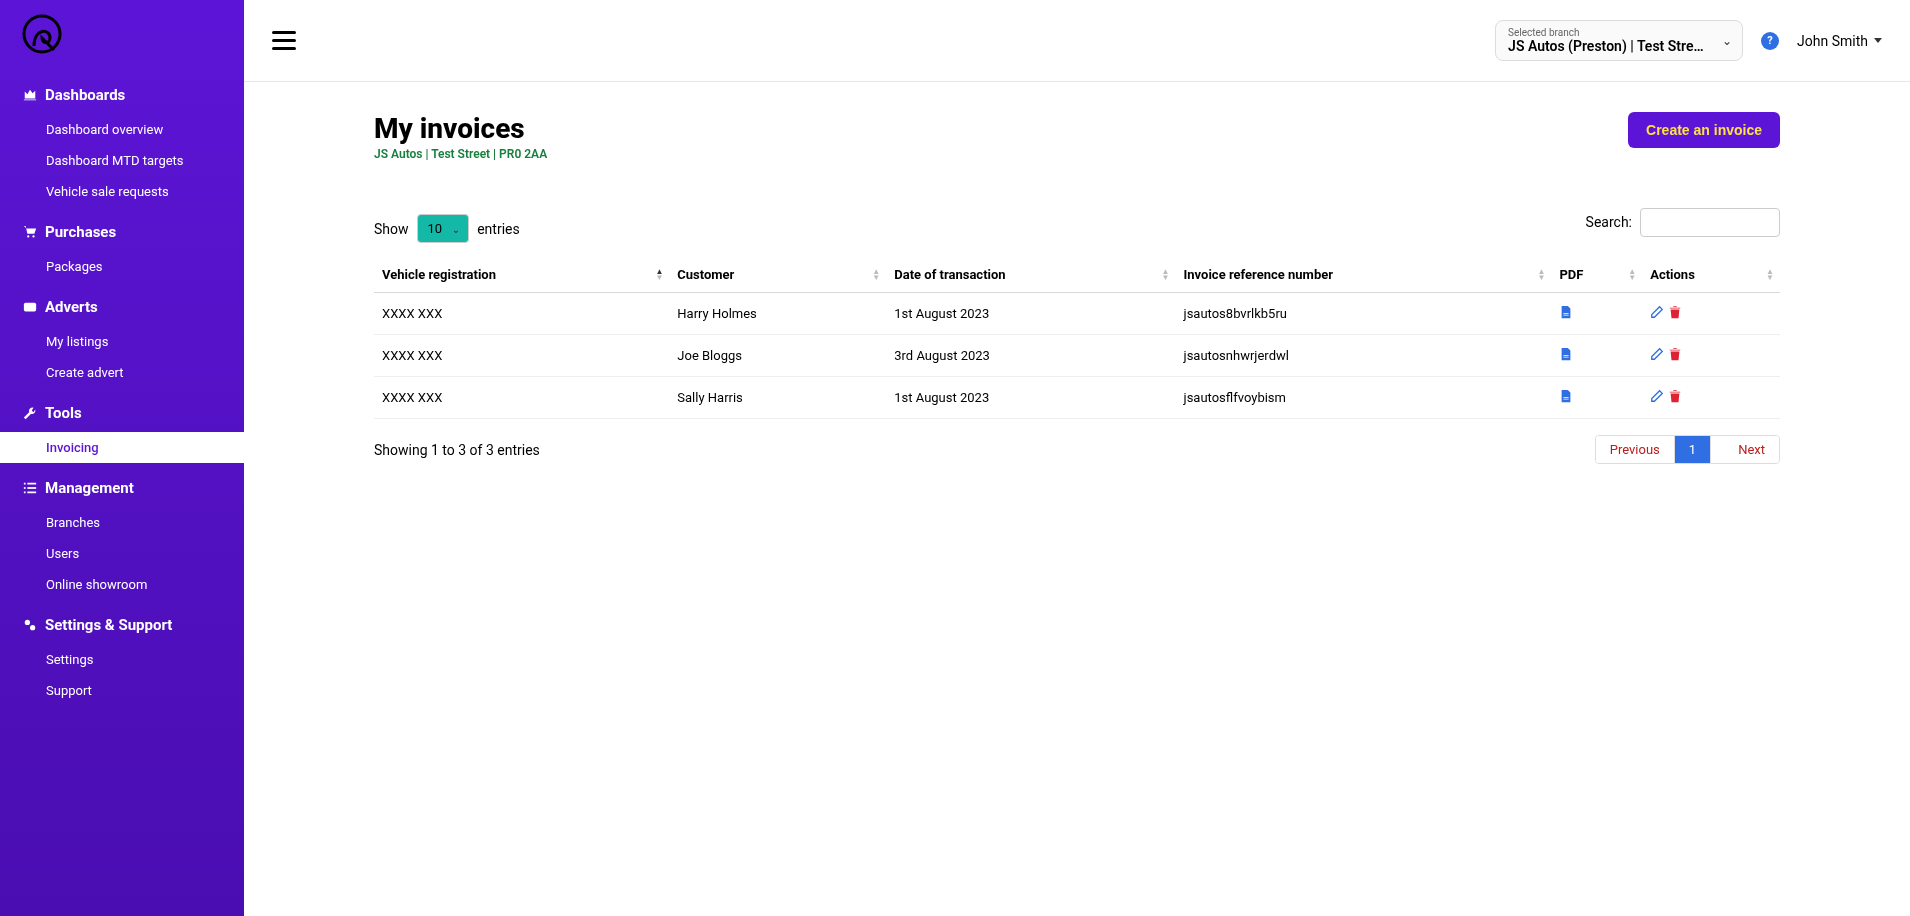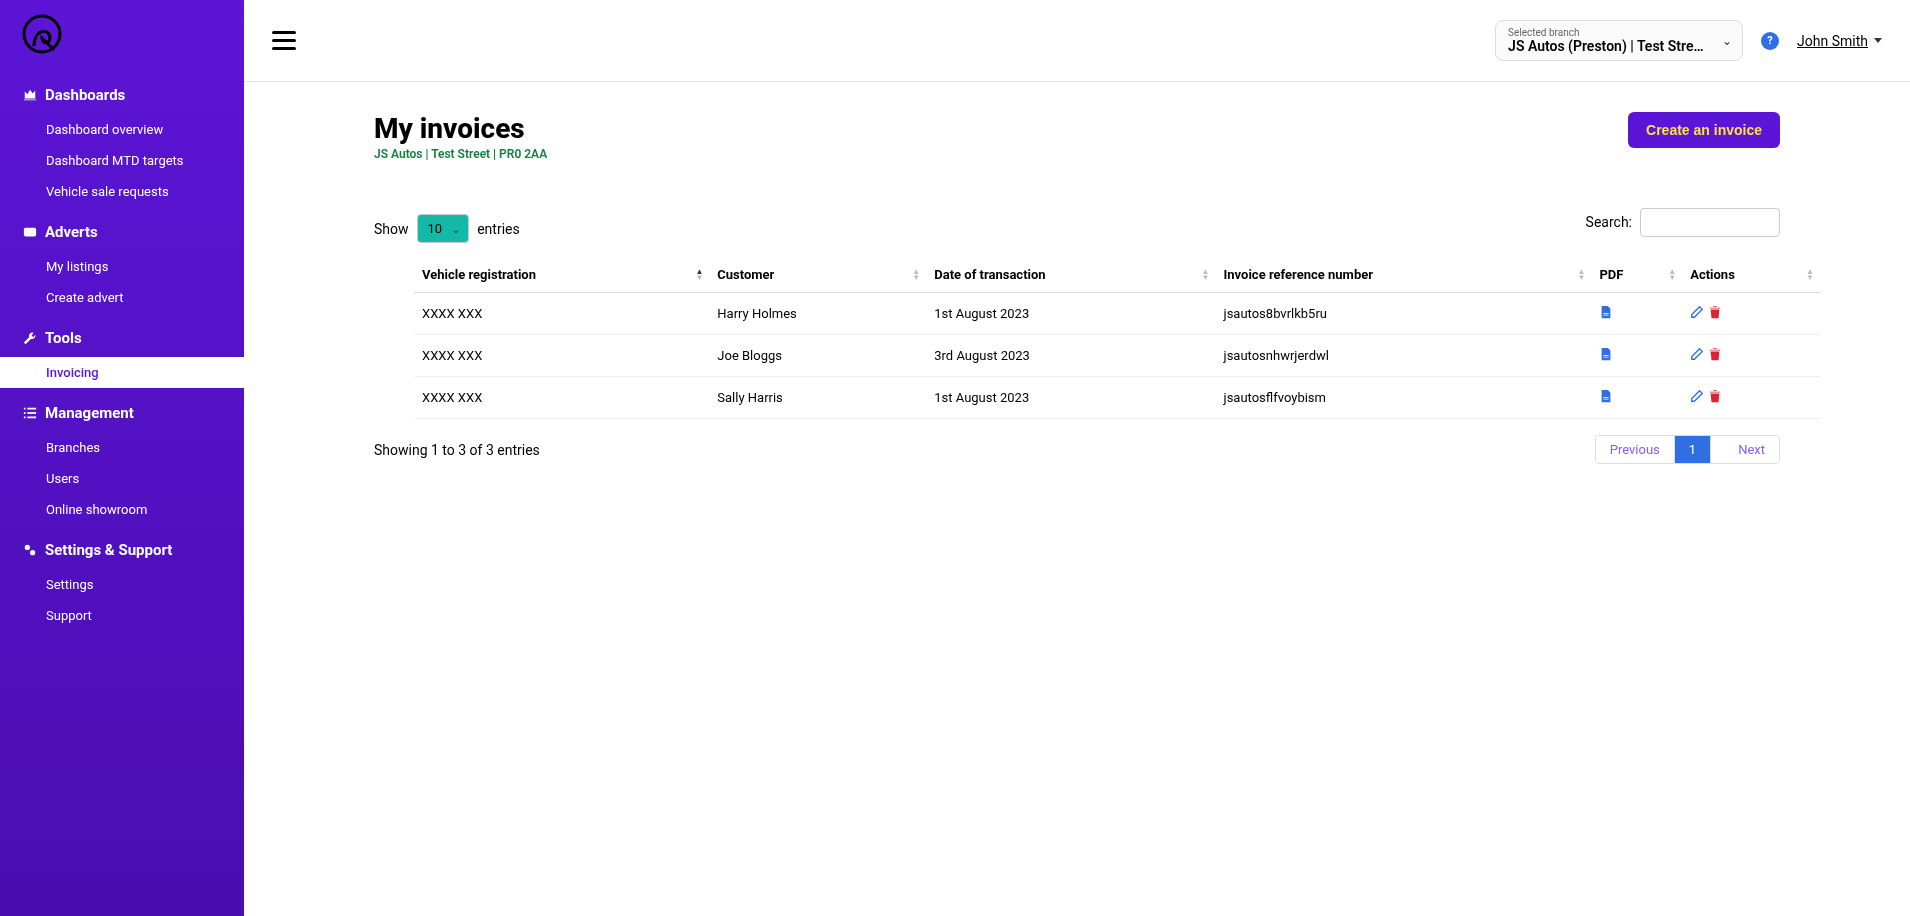--- a/index.html
+++ b/index.html
@@ -21,52 +21,52 @@
     .main { flex: 1; display: flex; flex-direction: column; }
     .topbar { height: 82px; border-bottom: 1px solid #e6e6e6; display: flex; align-items: center; padding: 0 28px; gap: 18px; }
     .hamburger { display: flex; flex-direction: column; gap: 5px; cursor: pointer; }
     .hamburger span { display: block; width: 24px; height: 3px; background: #000; border-radius: 2px; }
     .topbar .spacer { flex: 1; }
     .branch-select { border: 1px solid #dcdcdc; border-radius: 8px; padding: 6px 36px 6px 12px; width: 248px; position: relative; cursor: pointer; background: #fafafa; }
     .branch-select .label { font-size: 10px; color: #666; }
     .branch-select .value { font-size: 14px; font-weight: 600; white-space: nowrap; overflow: hidden; text-overflow: ellipsis; }
     .branch-select .chev { position: absolute; right: 10px; top: 50%; transform: translateY(-50%); font-size: 12px; color: #333; }
     .help-badge { width: 18px; height: 18px; border-radius: 50%; background: #2f6fe3; color: #fff; font-size: 11px; font-weight: 700; display: flex; align-items: center; justify-content: center; cursor: pointer; }
-    .user-menu { font-size: 14px; cursor: pointer; display: flex; align-items: center; gap: 6px; text-decoration: underline; }
+    .user-menu { font-size: 14px; cursor: pointer; display: flex; align-items: center; gap: 6px; }
     .user-menu .caret { width: 0; height: 0; border-left: 4px solid transparent; border-right: 4px solid transparent; border-top: 5px solid #333; }
 
     
     .content { padding: 30px 130px; }
     .page-header { display: flex; justify-content: space-between; align-items: flex-start; }
     .page-title { font-size: 28px; font-weight: 800; }
     .page-sub { font-size: 12px; color: #15803d; font-weight: 600; margin-top: 2px; }
     .btn-primary { background: #5c15d6; color: #fde047; border: none; border-radius: 6px; padding: 10px 18px; font-size: 14px; font-weight: 600; cursor: pointer; }
 
     .table-controls { display: flex; justify-content: space-between; align-items: center; margin-top: 40px; font-size: 14px; }
     .show-entries { display: flex; align-items: center; gap: 8px; margin-top: 13px; }
     .select { border: 1px solid #ccc; border-radius: 4px; padding: 6px 26px 6px 10px; font-size: 13px; position: relative; cursor: pointer; background: #14b8a6; }
     .select .chev { position: absolute; right: 8px; top: 50%; transform: translateY(-50%); font-size: 10px; color: #333; }
     .search-wrap { display: flex; align-items: center; gap: 8px; }
     .search-input { border: 1px solid #ccc; border-radius: 4px; padding: 6px 10px; font-size: 13px; width: 140px; }
 
-    table.data { width: 100%; border-collapse: collapse; margin-top: 14px; font-size: 13px; margin-left: 40px; }
+    table.data { width: 100%; border-collapse: collapse; margin-top: 14px; font-size: 13px; }
     table.data th { text-align: left; font-weight: 700; padding: 10px 8px; border-bottom: 1px solid #d9d9d9; position: relative; }
     table.data th .sort { position: absolute; right: 6px; top: 50%; transform: translateY(-50%); display: flex; flex-direction: column; line-height: 6px; font-size: 8px; color: #bbb; }
     table.data th .sort .up.active { color: #333; }
     table.data td { padding: 12px 8px; border-bottom: 1px solid #eee; }
     .pdf-icon { color: #2f6fe3; cursor: pointer; }
     .edit-icon { color: #2f6fe3; cursor: pointer; margin-right: 4px; }
     .del-icon { color: #d23; cursor: pointer; }
 
     .table-footer { display: flex; justify-content: space-between; align-items: center; margin-top: 16px; font-size: 14px; }
     .pagination { display: flex; border: 1px solid #ddd; border-radius: 4px; overflow: hidden; }
     .pagination .pg { padding: 6px 14px; border-right: 1px solid #ddd; cursor: pointer; background: #fff; color: #555; font-size: 13px; }
     .pagination .pg:last-child { border-right: none; padding-left: 27px; }
     .pagination .pg.active { background: #2f6fe3; color: #fff; }
-    .pagination .pg.disabled { color: #8b5cf6; cursor: default; }
+    .pagination .pg.disabled { color: #b91c1c; cursor: default; }
 
     .icon-svg { width: 14px; height: 14px; }
   </style>
 </head>
 <body>
 
 <div class="app">
   <nav class="sidebar">
     <div class="logo">
       <svg viewBox="0 0 40 40" fill="none" stroke="#000" stroke-width="3">
@@ -80,20 +80,33 @@
             <span class="icon">
               <svg class="icon-svg" viewBox="0 0 16 16" fill="currentColor">
                 <path d="M1 13h14v1H1zM2 12V4l3 3 3-5 3 4 3-3v9z"></path>
               </svg>
             </span>
             <span>Dashboards</span>
           </div>
           <a class="nav-item">Dashboard overview</a>
           <a class="nav-item">Dashboard MTD targets</a>
           <a class="nav-item">Vehicle sale requests</a>
+        </div>
+        <div class="section">
+          <div class="section-title">
+            <span class="icon">
+              <svg class="icon-svg" viewBox="0 0 16 16" fill="currentColor">
+                <path d="M1 1h2l2 9h8l2-6H4"></path>
+                <circle cx="6" cy="13" r="1.3"></circle>
+                <circle cx="12" cy="13" r="1.3"></circle>
+              </svg>
+            </span>
+            <span>Purchases</span>
+          </div>
+          <a class="nav-item">Packages</a>
         </div>
         <div class="section">
           <div class="section-title">
             <span class="icon">
               <svg class="icon-svg" viewBox="0 0 16 16" fill="currentColor">
                 <rect x="1" y="3" width="14" height="10" rx="2"></rect>
               </svg>
             </span>
             <span>Adverts</span>
           </div>

